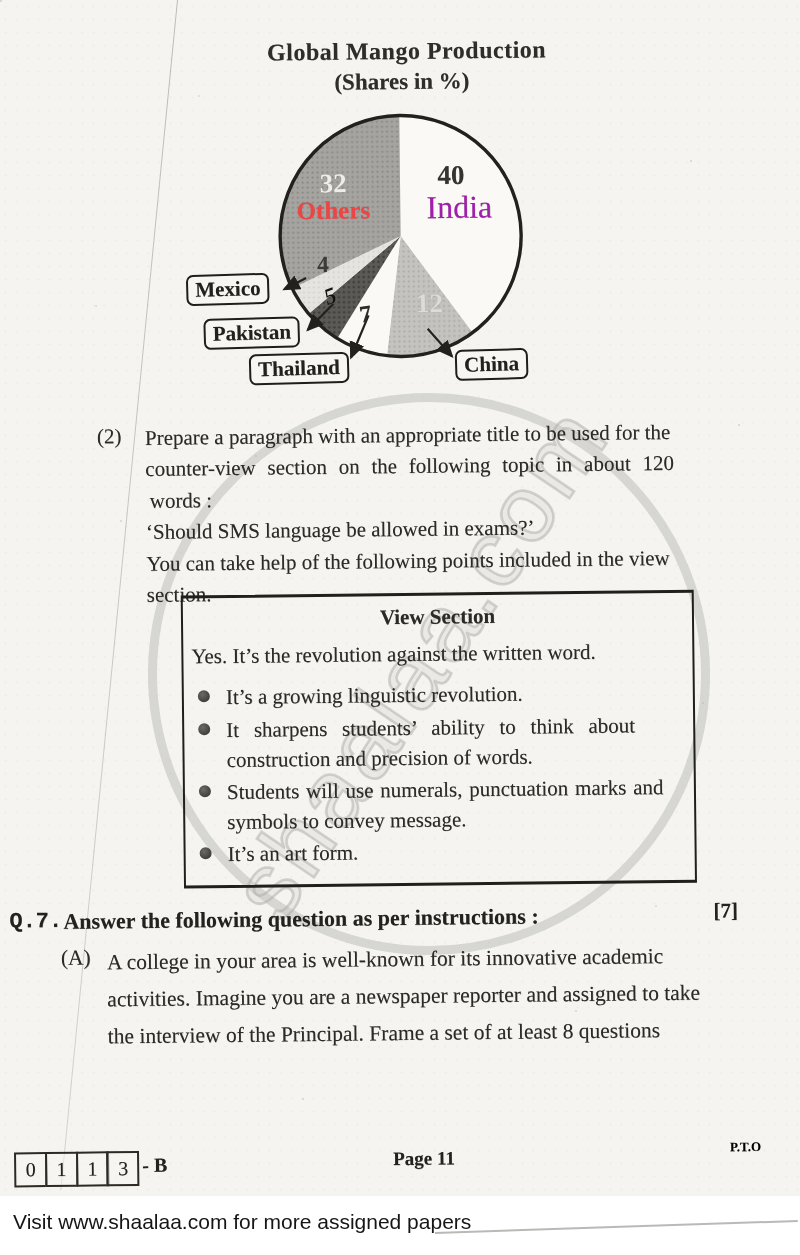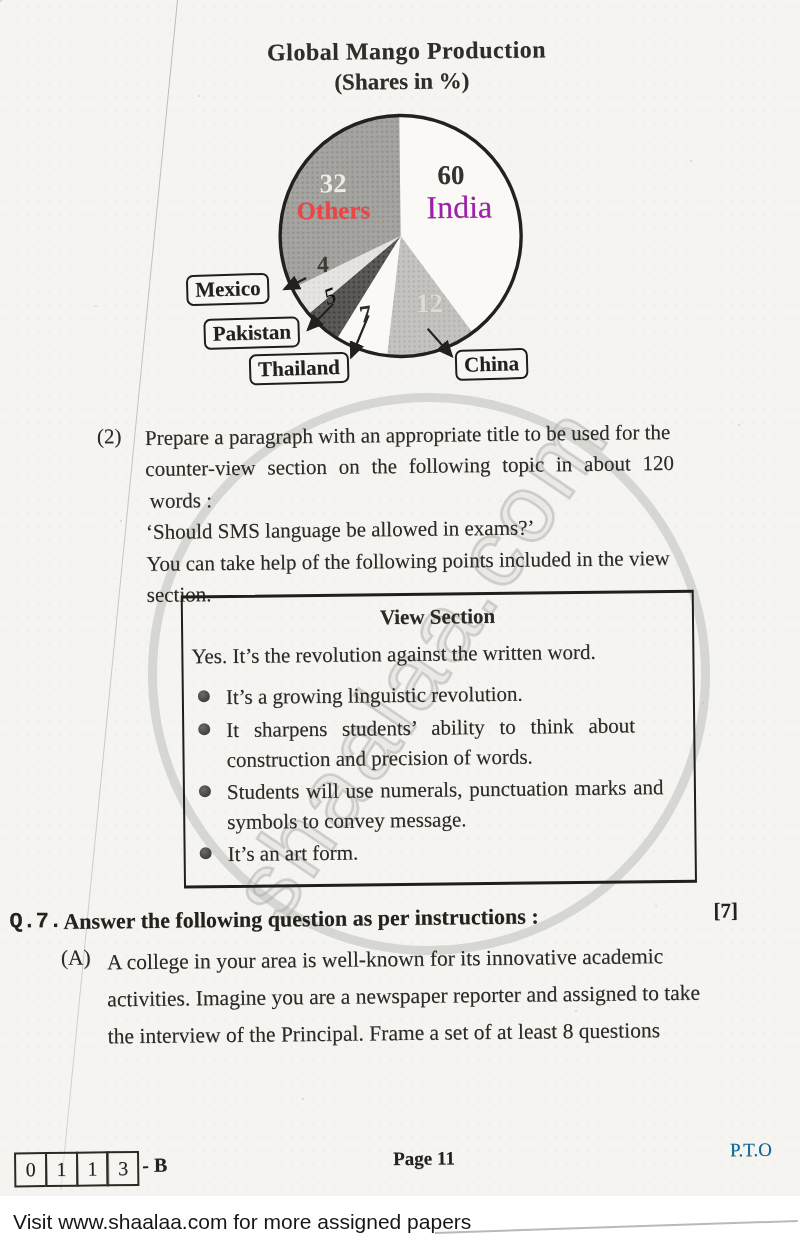--- a/index.html
+++ b/index.html
@@ -105,21 +105,21 @@
   .q7a-label{position:absolute;left:57px;top:942px;font-size:21.5px;color:#2b2a26;}
   .q7a-lines{position:absolute;left:103px;top:941px;width:600px;font-size:21.5px;line-height:37px;}
   .q7a-lines .ln{white-space:nowrap;}
   
   .code-boxes{position:absolute;left:8px;top:1148px;display:flex;}
   .code-cell{width:29px;height:31px;border:2.2px solid #2b2a23;margin-left:-2.2px;
     text-align:center;line-height:31px;font-size:20px;color:#23221e;background:rgba(249,248,244,.4);}
   .code-cell:first-child{margin-left:0;}
   .code-suffix{position:absolute;left:136px;top:1151px;font-size:20px;font-weight:700;color:#23221e;}
   .page-label{position:absolute;left:356px;top:1148px;font-size:19px;font-weight:700;color:#23221e;margin-left:31px;}
-  .pto-label{position:absolute;left:724px;top:1143px;font-size:19px;font-weight:400;color:#0369a1;}
+  .pto-label{position:absolute;left:724px;top:1143px;font-size:13px;font-weight:700;color:#000000;}
   
   .bottom-strip{position:absolute;left:0;top:1196px;width:800px;height:59px;background:#ffffff;}
   .promo{position:absolute;left:13px;top:1210px;font-family:"Liberation Sans",sans-serif;
     font-size:21px;color:#161616;white-space:nowrap;}
   .footer-scan-line{position:absolute;left:435px;top:1232px;width:363px;height:1.6px;
     background:#a8a8a4;transform:rotate(-1.9deg);transform-origin:left center;opacity:.8;}
 </style>
 </head>
 <body>
 
@@ -170,21 +170,21 @@
       </marker>
     </defs>
     <path d="M310,277 L288,288" stroke="#22211e" stroke-width="2.2" fill="none" marker-end="url(#ah)"></path>
     <path d="M337,303 L311,329" stroke="#22211e" stroke-width="2.2" fill="none" marker-end="url(#ah)"></path>
     <path d="M372,315 L354,357" stroke="#22211e" stroke-width="2.2" fill="none" marker-end="url(#ah)"></path>
     <path d="M431,329 L455,357" stroke="#22211e" stroke-width="2.2" fill="none" marker-end="url(#ah)"></path>
   </svg>
 
   <span class="pie-val v-others-num">32</span>
   <span class="pie-val v-others-word">Others</span>
-  <span class="pie-val v-india-num">60</span>
+  <span class="pie-val v-india-num">40</span>
   <span class="pie-val v-india-word">India</span>
   <span class="pie-val v-china">12</span>
   <span class="pie-val v-mexico">4</span>
   <span class="pie-val v-pakistan">5</span>
   <span class="pie-val v-thailand">7</span>
 
   <span class="callout co-mexico">Mexico</span>
   <span class="callout co-pakistan">Pakistan</span>
   <span class="callout co-thailand">Thailand</span>
   <span class="callout co-china">China</span>

